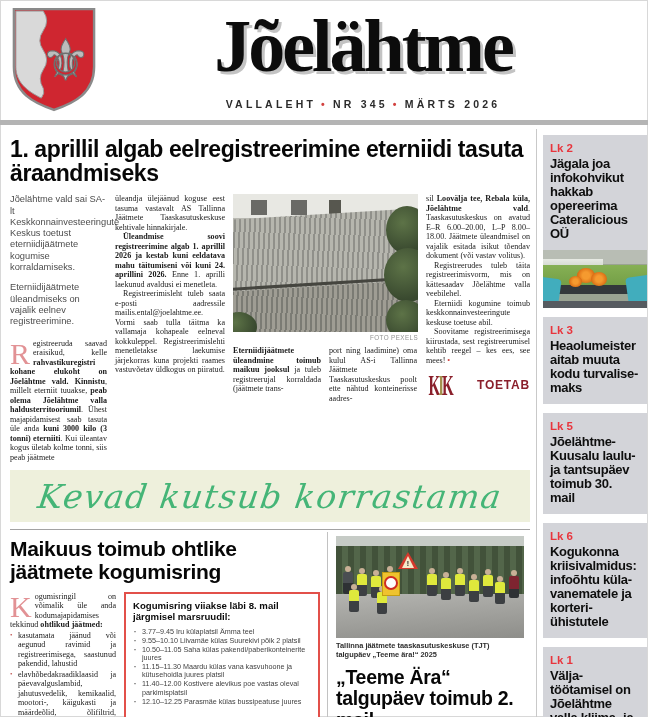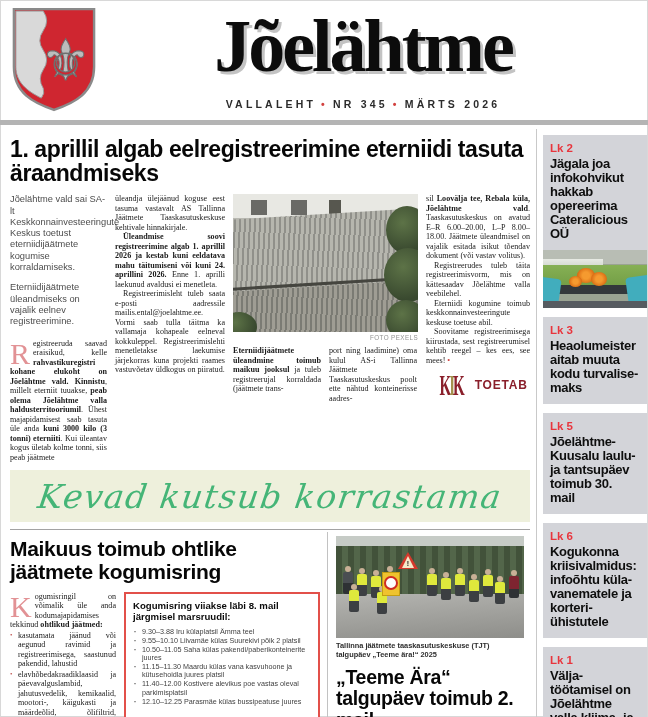--- a/index.html
+++ b/index.html
@@ -48,21 +48,21 @@
   .roofdark{position:absolute;left:-10px;right:-10px;top:92px;height:50px;
         background:repeating-linear-gradient(97deg,#7b7b74 0 2px,#9f9d94 2px 5px);transform:rotate(-3.5deg);}
   .seam{position:absolute;left:-4px;right:-4px;top:88px;height:3px;background:#45453f;transform:rotate(-3.5deg);}
   .tree{position:absolute;border-radius:50%;background:radial-gradient(circle at 40% 35%,#5d7347,#39492f 72%);}
   .credit{font-family:"Liberation Sans",sans-serif;font-size:6.3px;letter-spacing:.4px;color:#919191;
         text-align:right;margin:2px 0 5px;}
   .undercols{display:flex;gap:8px;}
   .undercols>div{width:88px;flex:none;}
 
   
-  .kikline{display:flex;align-items:center;justify-content:center;gap:0;margin-top:7px;}
+  .kikline{display:flex;align-items:center;justify-content:flex-end;gap:14px;margin-top:7px;}
   .kikmark{font-family:"Liberation Serif",serif;font-weight:700;font-size:30px;line-height:26px;
         color:#8a1f2b;display:inline-block;transform:scaleX(.5);letter-spacing:-4px;}
   .kikmark .gold{color:#a3914e;}
   .kiklabel{font-family:"Liberation Sans",sans-serif;font-weight:700;font-size:12px;
         letter-spacing:.8px;color:#8a1f2b;}
 
   
   .banner{height:52px;background:#eef0dc;margin-top:8px;display:flex;align-items:center;justify-content:center;}
   .banner span{font-family:"DejaVu Serif",serif;font-style:italic;font-size:33px;color:#45b577;
         letter-spacing:1.5px;transform:skewX(-8deg);}
@@ -218,21 +218,21 @@
               <p><span class="dropcap">K</span><span><span>ogumisringil on võimalik üle anda kodumajapidamises tekkinud </span><span class="b">ohtlikud jäätmed:</span></span></p>
               <ul>
                   <li>kasutamata jäänud või aegunud ravimid ja registreerimisega, saastunud pakendid, lahustid</li>
                   <li>elavhõbedakraadiklaasid ja päevavalguslambid, jahutusvedelik, kemikaalid, mootori-, käigukasti ja määrdeõlid, õlifiltrid, nakkusohtlikud jäätmed, pestitsiidid, taimekaitsevahendid</li>
                 </ul>
 
             </div>
             <div class="schedule">
               <h3>Kogumisring viiakse läbi 8. mail järgmisel marsruudil:</h3>
               <ul>
-                  <li>9.30–3.88 Iru külaplatsil Ämma teel</li>
+                  <li>3.77–9.45 Iru külaplatsil Ämma teel</li>
                   <li>9.55–10.10 Liivamäe külas Suurekivi põik 2 platsil</li>
                   <li>10.50–11.05 Saha külas pakendi/paberikonteinerite juures</li>
                   <li>11.15–11.30 Maardu külas vana kasvuhoone ja kütusehoidla juures platsil</li>
                   <li>11.40–12.00 Kostivere alevikus poe vastas oleval parkimisplatsil</li>
                   <li>12.10–12.25 Parasmäe külas bussipeatuse juures</li>
                 </ul>
             </div>
           </div>
         </section>
 

